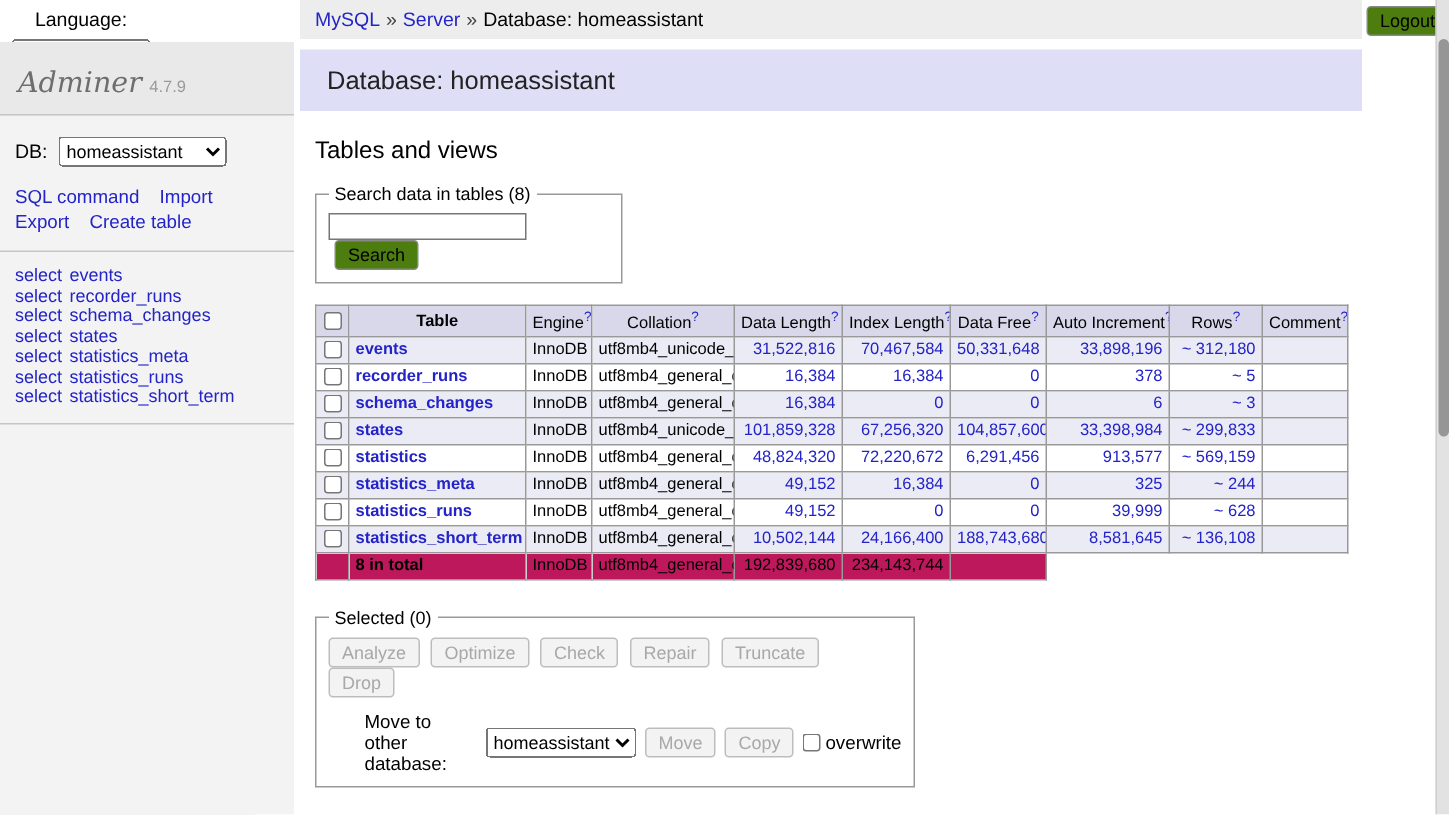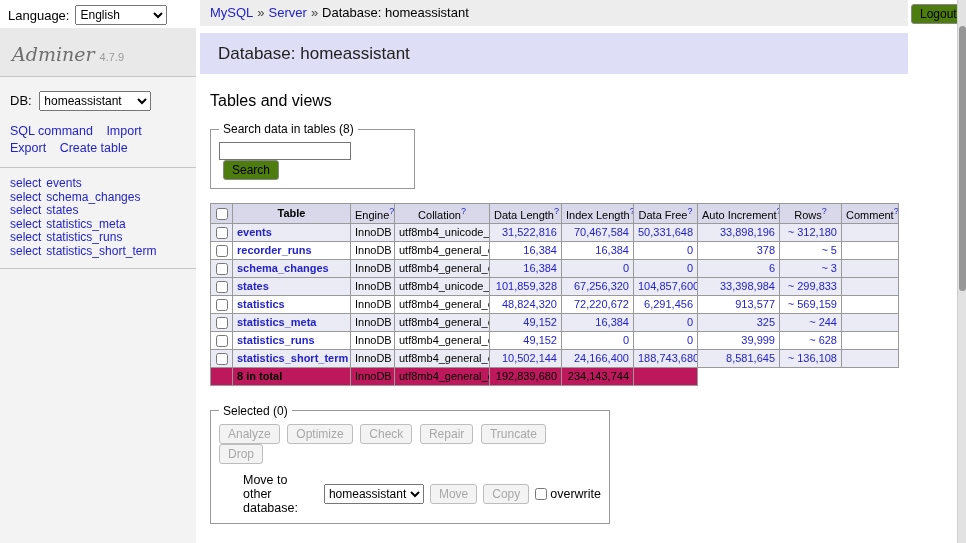--- a/index.html
+++ b/index.html
@@ -4,21 +4,21 @@
 <style>
   * { box-sizing: border-box; }
   html,body { margin:0; padding:0; }
   body {
     width:966px; height:543px; position:relative; overflow:hidden;
     background:#fff; font-family:"Liberation Sans", sans-serif; font-size:13px; color:#000;
   }
   a { color:var(--link_blue,#2323c8); text-decoration:none; cursor:pointer; }
 
   
-  .lang-row { position:absolute; left:8px; top:5px; display:flex; align-items:center; gap:6px; }
+  .lang-row { position:absolute; left:8px; top:5px; display:flex; align-items:center; gap:6px;flex-direction:column; }
   .lang-select { width:92px; height:20px; font-size:12px; font-family:inherit; }
 
   
   .sidebar { position:absolute; left:0; top:28px; width:196px; bottom:0; background:var(--sidebar_bg,#f3f3f3); }
   .sidebar h1 { margin:0; padding:9px 12px 8px; background:var(--sidebar_header_bg,#e9e9e9); border-bottom:1px solid #c6c6c6; font-weight:400; }
   .app-name { font-family:"DejaVu Serif", serif; font-style:italic; font-size:19px; color:#6e6e6e; }
   .app-version { font-size:11px; color:#9a9a9a; margin-left:5px; }
   .db-row { padding:14px 10px 10px; }
   .db-select { width:112px; height:20px; font-size:12px; font-family:inherit; margin-left:4px; }
   .side-actions { padding:2px 10px 10px; width:165px; font-size:12.5px; line-height:17px; }
@@ -99,20 +99,21 @@
   </div>
   <div class="side-actions">
     <a>SQL command</a>
     <a>Import</a>
     <a>Export</a>
     <a>Create table</a>
   </div>
   <hr class="side-hr">
   <div class="side-tables">
     <div class="side-table-row"><a class="prefix">select</a><a>events</a></div>
+    <div class="side-table-row"><a class="prefix">select</a><a>recorder_runs</a></div>
     <div class="side-table-row"><a class="prefix">select</a><a>schema_changes</a></div>
     <div class="side-table-row"><a class="prefix">select</a><a>states</a></div>
     <div class="side-table-row"><a class="prefix">select</a><a>statistics_meta</a></div>
     <div class="side-table-row"><a class="prefix">select</a><a>statistics_runs</a></div>
     <div class="side-table-row"><a class="prefix">select</a><a>statistics_short_term</a></div>
   </div>
   <hr class="side-hr">
 </div>
 
 <div class="main">

